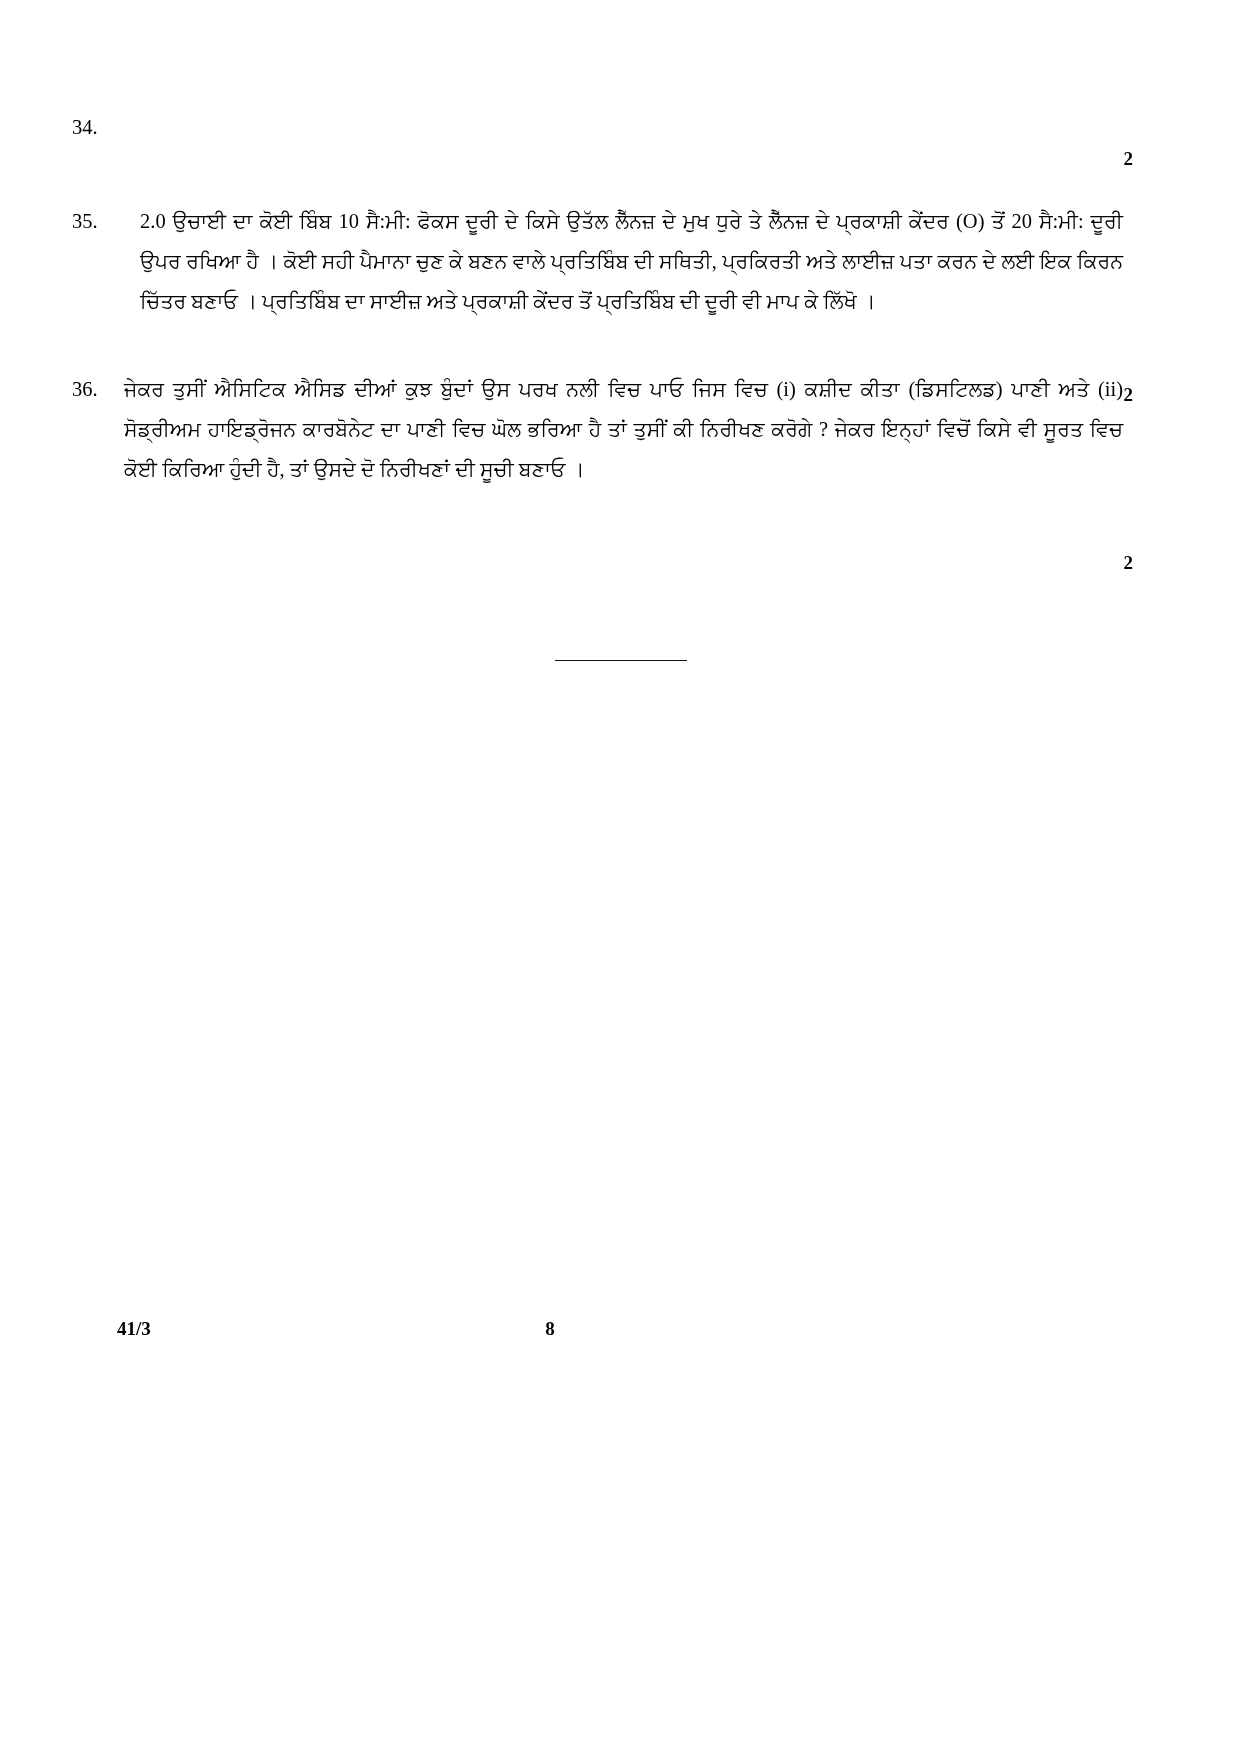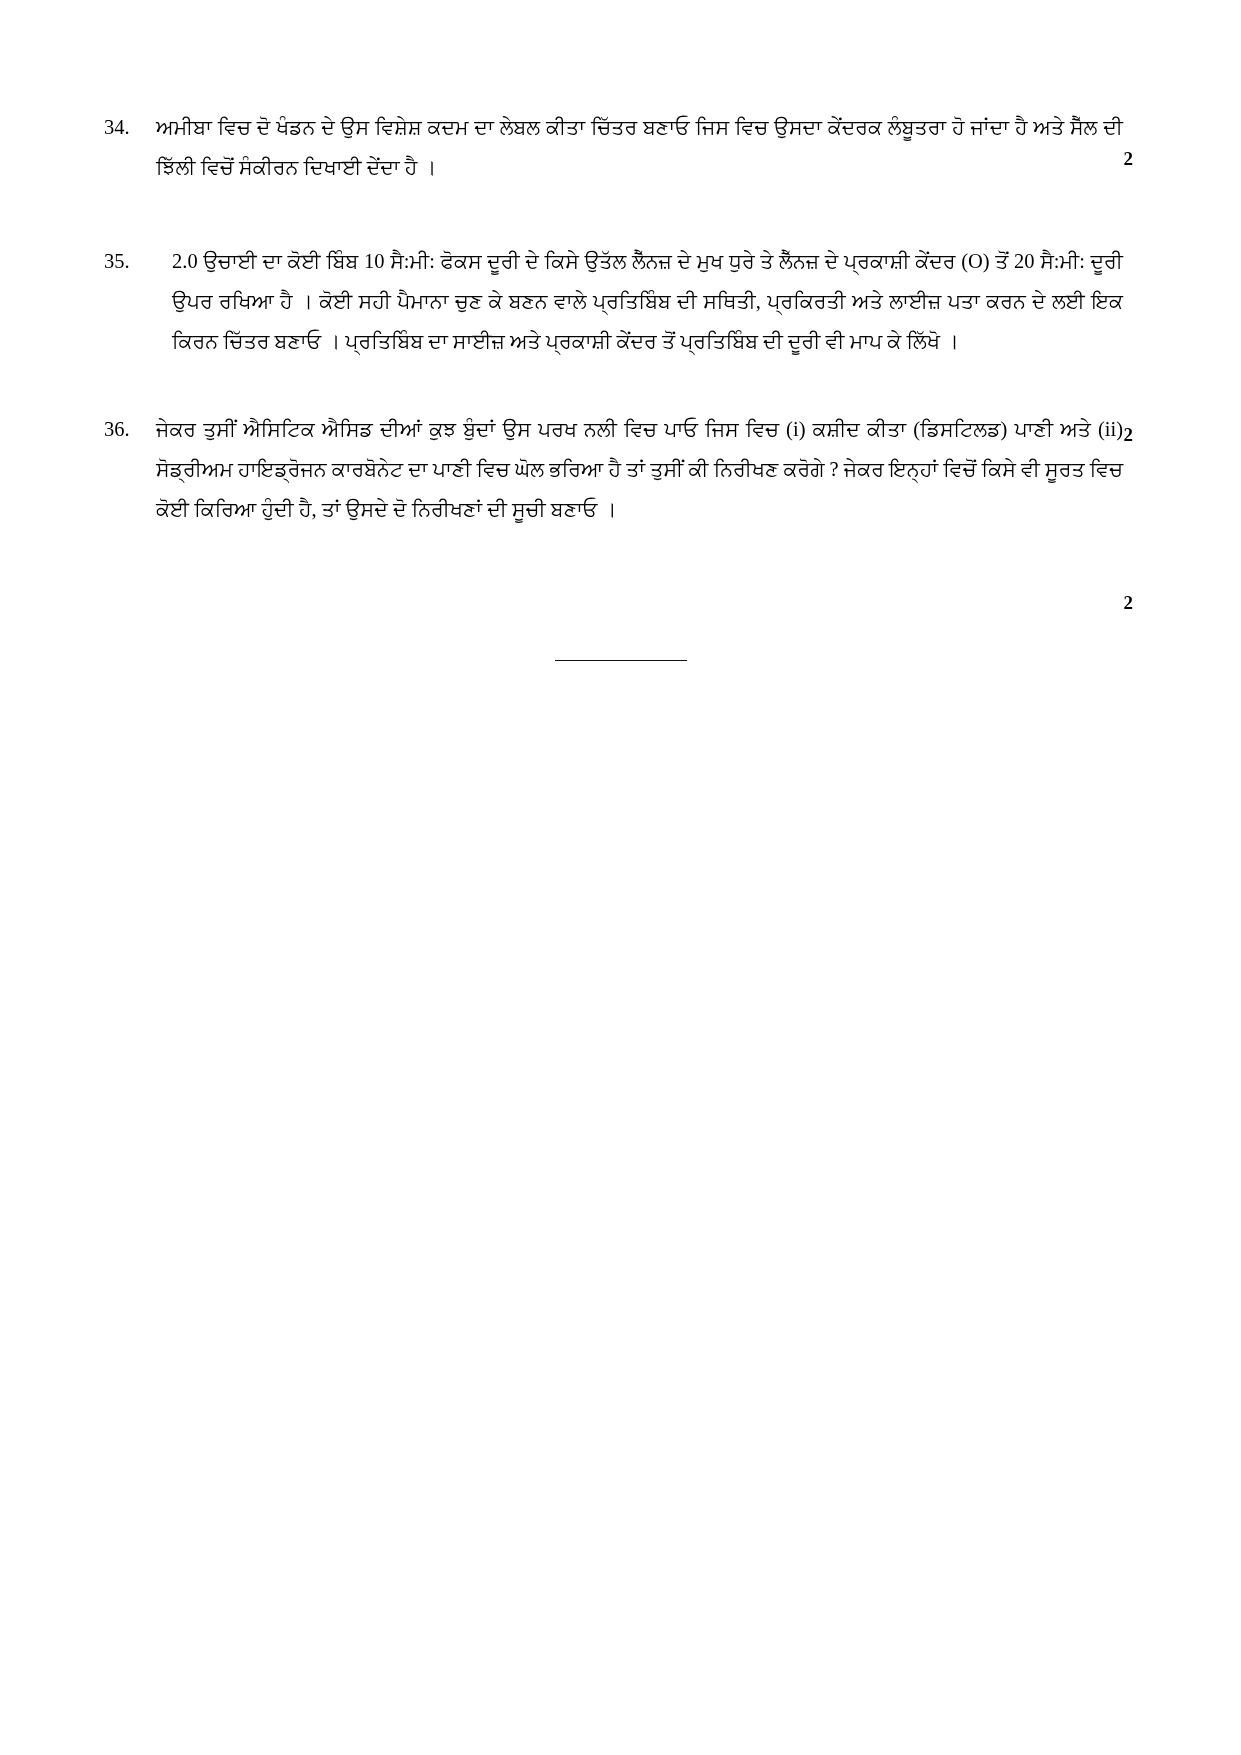--- a/index.html
+++ b/index.html
@@ -25,21 +25,21 @@
   .questions {
     position: absolute;
     left: 0;
     top: 108px;
     width: 1241px;
   }
   .q-item {
     display: flex;
     align-items: flex-start;
     margin-bottom: 54px;
-    padding-left: 104px;
+    padding-left: 72px;
     padding-right: 108px;
     position: relative;
   }
   .q-num {
     width: 52px;
     flex: 0 0 52px;
     font-size: 20.5px;
     line-height: 1.95;
     text-align: left;
   }
@@ -101,21 +101,20 @@
 </style>
 </head>
 <body>
 
 <div class="page">
 
   <div class="questions">
 
     <div class="q-item">
       <div class="q-num">34.</div>
-      <div class="q-body">ਅਮੀਬਾ ਵਿਚ ਦੋ ਖੰਡਨ ਦੇ ਉਸ ਵਿਸ਼ੇਸ਼ ਕਦਮ ਦਾ ਲੇਬਲ ਕੀਤਾ ਚਿੱਤਰ ਬਣਾਓ ਜਿਸ ਵਿਚ ਉਸਦਾ ਕੇਂਦਰਕ ਲੰਬੂਤਰਾ ਹੋ ਜਾਂਦਾ ਹੈ ਅਤੇ ਸੈੱਲ ਦੀ ਝਿੱਲੀ ਵਿਚੋਂ ਸੰਕੀਰਨ ਦਿਖਾਈ ਦੇਂਦਾ ਹੈ ।</div>
       <div class="q-marks marks-l1">2</div>
     </div>
 
     <div class="q-item" style="margin-bottom:48px;gap:16px;">
       <div class="q-num">35.</div>
       <div class="q-body">2.0 ਉਚਾਈ ਦਾ ਕੋਈ ਬਿੰਬ 10 ਸੈ:ਮੀ: ਫੋਕਸ ਦੂਰੀ ਦੇ ਕਿਸੇ ਉਤੱਲ ਲੈੱਨਜ਼ ਦੇ ਮੁਖ ਧੁਰੇ ਤੇ ਲੈੱਨਜ਼ ਦੇ ਪ੍ਰਕਾਸ਼ੀ ਕੇਂਦਰ (O) ਤੋਂ 20 ਸੈ:ਮੀ: ਦੂਰੀ ਉਪਰ ਰਖਿਆ ਹੈ । ਕੋਈ ਸਹੀ ਪੈਮਾਨਾ ਚੁਣ ਕੇ ਬਣਨ ਵਾਲੇ ਪ੍ਰਤਿਬਿੰਬ ਦੀ ਸਥਿਤੀ, ਪ੍ਰਕਿਰਤੀ ਅਤੇ ਲਾਈਜ਼ ਪਤਾ ਕਰਨ ਦੇ ਲਈ ਇਕ ਕਿਰਨ ਚਿੱਤਰ ਬਣਾਓ । ਪ੍ਰਤਿਬਿੰਬ ਦਾ ਸਾਈਜ਼ ਅਤੇ ਪ੍ਰਕਾਸ਼ੀ ਕੇਂਦਰ ਤੋਂ ਪ੍ਰਤਿਬਿੰਬ ਦੀ ਦੂਰੀ ਵੀ ਮਾਪ ਕੇ ਲਿੱਖੋ ।</div>
       <div class="q-marks marks-l4">2</div>
     </div>
 
     <div class="q-item">
@@ -123,14 +122,18 @@
       <div class="q-body">ਜੇਕਰ ਤੁਸੀਂ ਐਸਿਟਿਕ ਐਸਿਡ ਦੀਆਂ ਕੁਝ ਬੁੰਦਾਂ ਉਸ ਪਰਖ ਨਲੀ ਵਿਚ ਪਾਓ ਜਿਸ ਵਿਚ (i) ਕਸ਼ੀਦ ਕੀਤਾ (ਡਿਸਟਿਲਡ) ਪਾਣੀ ਅਤੇ (ii) ਸੋਡ੍ਰੀਅਮ ਹਾਇਡ੍ਰੋਜਨ ਕਾਰਬੋਨੇਟ ਦਾ ਪਾਣੀ ਵਿਚ ਘੋਲ ਭਰਿਆ ਹੈ ਤਾਂ ਤੁਸੀਂ ਕੀ ਨਿਰੀਖਣ ਕਰੋਗੇ ? ਜੇਕਰ ਇਨ੍ਹਾਂ ਵਿਚੋਂ ਕਿਸੇ ਵੀ ਸੂਰਤ ਵਿਚ ਕੋਈ ਕਿਰਿਆ ਹੁੰਦੀ ਹੈ, ਤਾਂ ਉਸਦੇ ਦੋ ਨਿਰੀਖਣਾਂ ਦੀ ਸੂਚੀ ਬਣਾਓ ।</div>
       <div class="q-marks marks-l4">2</div>
     </div>
 
   </div>
 
   <div class="divider-wrap">
     <span class="divider"></span>
   </div>
 
+  <div class="footer">
+    <div class="footer-code">41/3</div>
+    <div class="footer-page">8</div>
+  </div>
 
 </div>
 
 </body></html>

